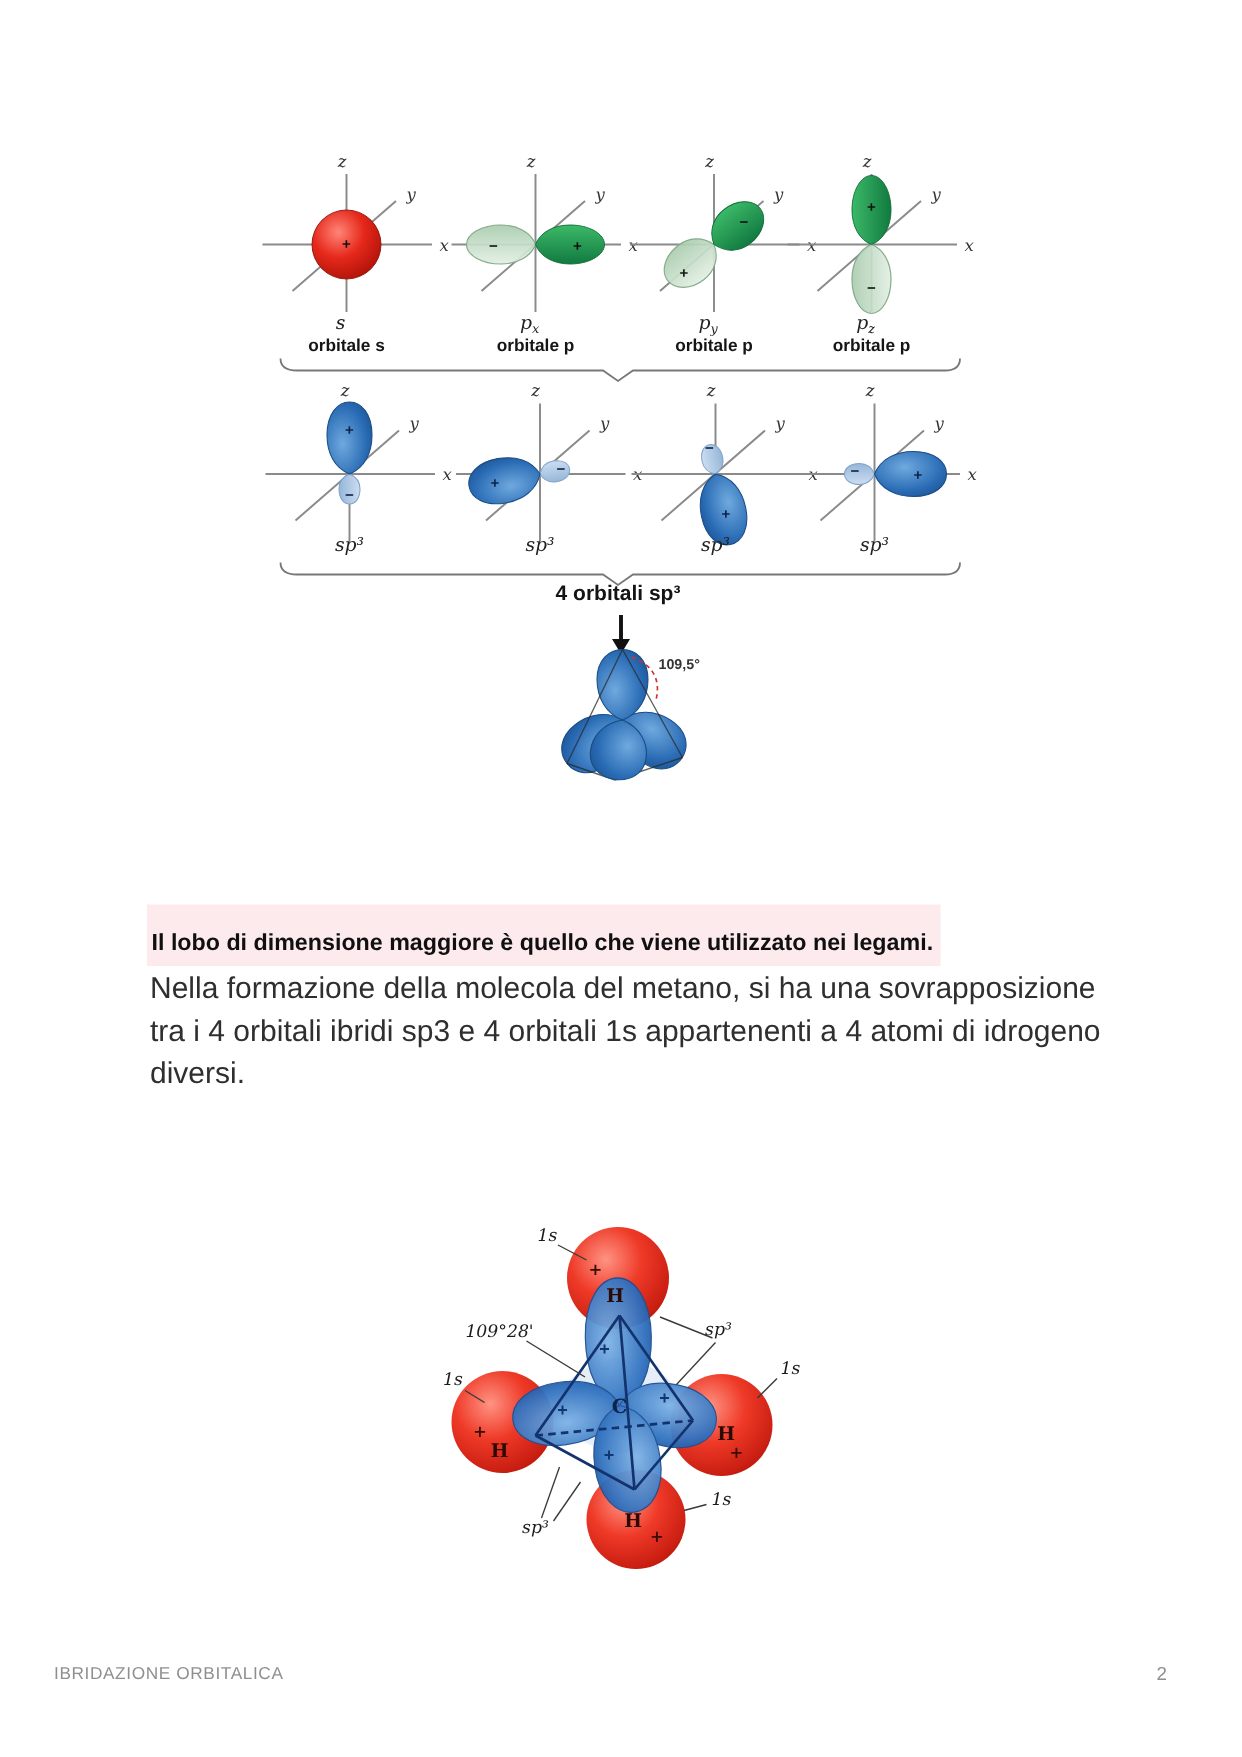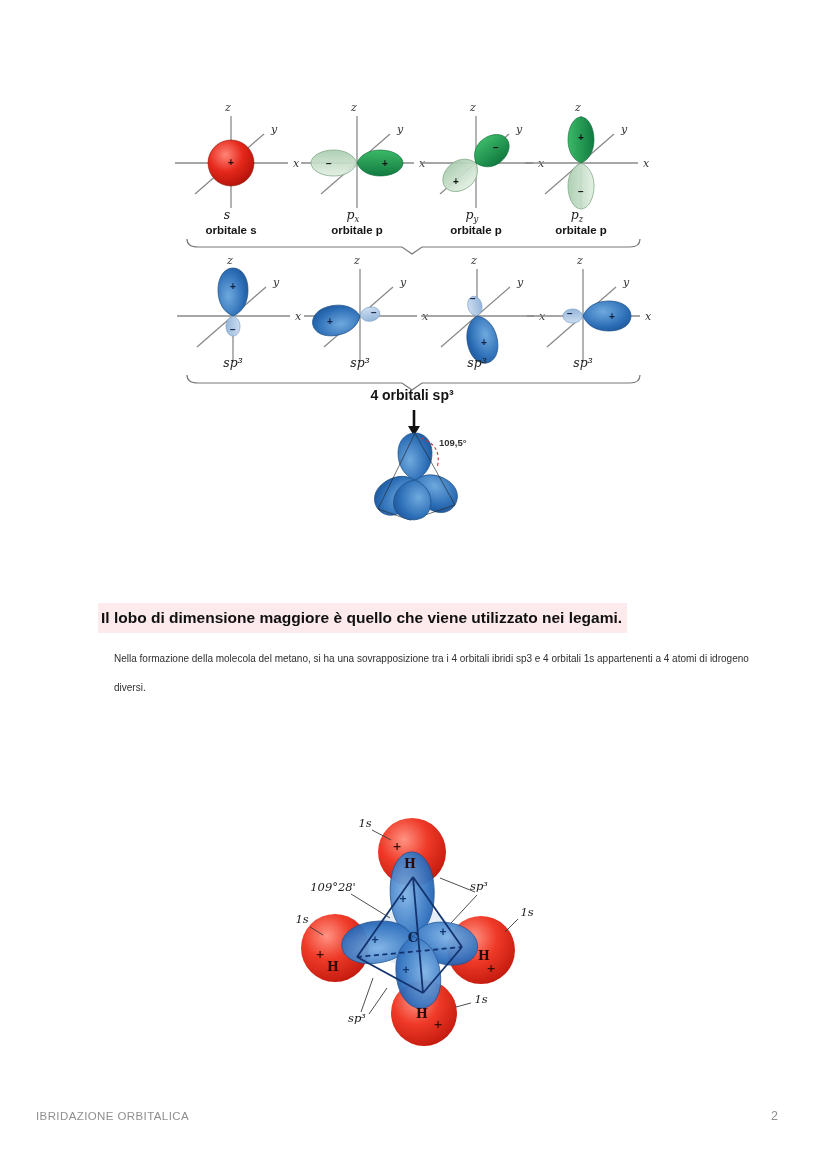--- a/index.html
+++ b/index.html
@@ -25,23 +25,23 @@
   .m-ital{font:italic 11.5px "DejaVu Serif",serif;fill:#1b1b1b;text-anchor:middle;}
   .m-atom{font:bold 13px "DejaVu Serif",serif;fill:#0d2449;text-anchor:middle;}
   .m-h  {font:bold 12.5px "DejaVu Serif",serif;fill:#2b0a05;text-anchor:middle;}
   .m-plus{font:bold 11px "DejaVu Serif",serif;fill:#380c05;text-anchor:middle;}
   .m-lplus{font:bold 12px "Liberation Sans",sans-serif;fill:#11386e;text-anchor:middle;}
   .ptr{stroke:#3a3a3a;stroke-width:0.9;}
   .frame{stroke:#13336e;stroke-width:1.8;}
 
   .heading{position:absolute;left:98px;top:603px;}
   .heading span{display:inline-block;background:#fceaec;color:#101010;
-    font-weight:bold;font-size:15.5px;line-height:19px;padding:5px 5px 6px 3px;}
-  .body-par{position:absolute;left:114px;top:645px;width:648px;margin:0;
-    font-size:10px;line-height:28.5px;color:#2f2f2f;}
+    font-weight:bold;font-size:15.5px;line-height:19px;padding:16px 5px 6px 3px;}
+  .body-par{position:absolute;left:100px;top:645px;width:648px;margin:0;
+    font-size:20px;line-height:28.5px;color:#2f2f2f;}
   .footer-left{position:absolute;left:36px;top:1110px;font-size:11.5px;
     color:#8f8f8f;letter-spacing:0.4px;}
   .footer-page{position:absolute;right:50px;top:1109px;font-size:12.5px;color:#8f8f8f;}
 </style>
 </head>
 <body>
 
 <div class="page">
 
   <svg class="fig1" viewBox="0 0 466 438">

